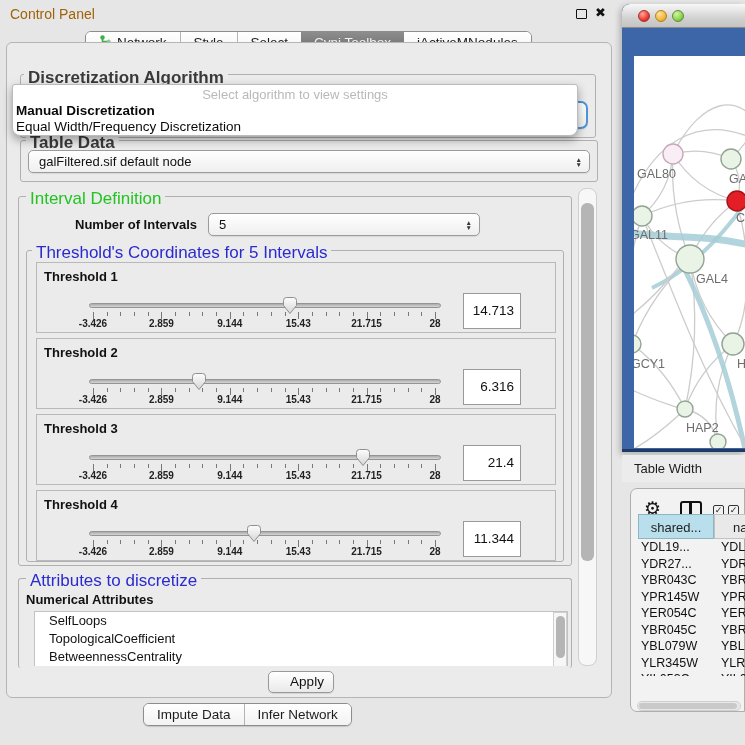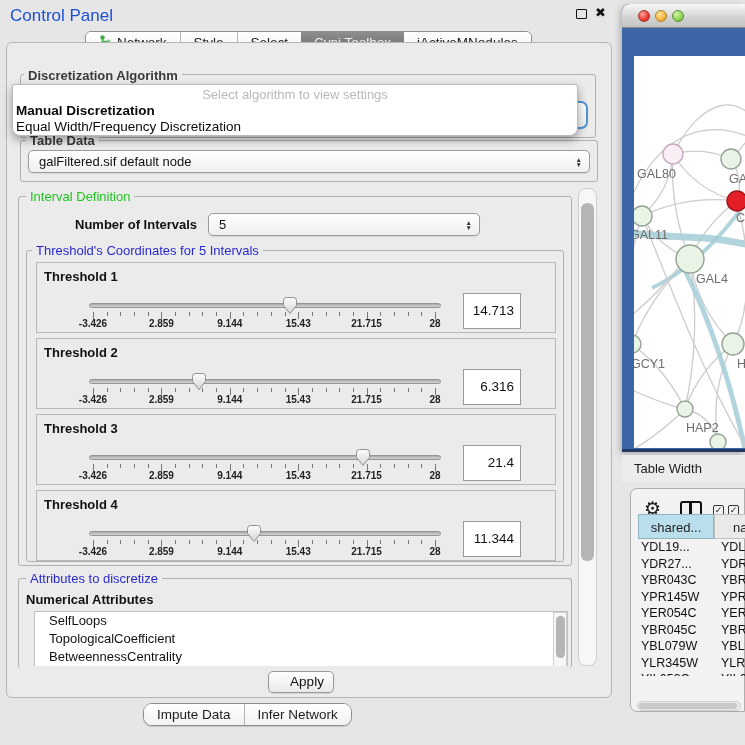--- a/index.html
+++ b/index.html
@@ -2,35 +2,35 @@
 <html><head>
 <meta charset="utf-8">
 <style>
   * { margin:0; padding:0; box-sizing:border-box; }
   html,body { width:745px; height:745px; overflow:hidden; }
   body { background:#e6e6e6; font-family:"Liberation Sans","DejaVu Sans",sans-serif; color:#222; position:relative; }
   .abs { position:absolute; }
 
   
   .hdr { left:0; top:0; width:614px; height:26px; background:#e6e6e6; }
-  .hdr-title { left:10px; top:6px; font-size:17px; color:#1d4ed8; }
+  .hdr-title { left:10px; top:6px; font-size:14px; color:#a16207; }
   .float-box { left:576px; top:9px; width:11px; height:10px; border:1.5px solid #111; border-radius:1px; }
   .close-x { left:595px; top:5px; font-size:13px; font-weight:bold; color:#111; }
 
   
   .tabstrip { display:flex; height:23px; border:1px solid #8d8d8d; border-radius:6px; background:#fff; overflow:hidden; box-shadow:0 1px 1px rgba(0,0,0,.15); }
   .tab { display:flex; align-items:center; gap:5px; padding:0 13px; font-size:13.5px; color:#1c1c1c; background:linear-gradient(#ffffff,#f2f2f2); cursor:default; white-space:nowrap; }
   .tab + .tab { border-left:1px solid #b4b4b4; }
   .tab.sel { background:linear-gradient(#8d8d8d,#6b6b6b); color:#f2f2f2; border-left:none; }
   .tab.sel + .tab { border-left:none; }
 
   
   .mainpanel { left:6px; top:42px; width:606px; height:656px; background:#ebebeb; border:1px solid #b5b5b5; border-radius:6px; }
   .group { position:absolute; border:1px solid #b0b0b0; border-radius:3px; }
-  .gtitle { position:absolute; background:#ebebeb; padding:0 4px; font-size:13px; white-space:nowrap; }
+  .gtitle { position:absolute; background:#ebebeb; padding:0 4px; font-size:17px; white-space:nowrap; }
   .gtitle.black { color:#3a3a3a; font-weight:bold; }
   .gtitle.green { color:#21c421; }
   .gtitle.blue  { color:#2a2ad0; }
 
   .combo { position:absolute; background:linear-gradient(#ffffff,#efefef); border:1px solid #9b9b9b; border-radius:5px; font-size:13px; color:#111; line-height:21px; padding-left:10px; box-shadow:0 1px 1px rgba(0,0,0,.08); }
   .combo .arrows { position:absolute; right:7px; top:50%; transform:translateY(-50%); display:flex; flex-direction:column; line-height:5.5px; font-size:6.5px; color:#333; text-align:center; }
 
   .popup { left:12px; top:84px; width:566px; height:52px; background:#fff; border:1px solid #bbb; border-radius:3px 3px 8px 8px; box-shadow:0 4px 10px rgba(0,0,0,.35); z-index:50; overflow:hidden; }
   .popup .hint { text-align:center; font-size:13px; color:#b9b9b9; padding-top:2px; height:17px; }
   .popup .opt { font-size:13.5px; color:#0a0a0a; padding:1px 3px; height:16px; }
@@ -334,21 +334,21 @@
 <div class="abs vscroll" style="left:553px; top:612px; width:14px; height:54px; border-radius:0; border-bottom:none;">
   <div class="vthumb" style="left:2px; top:3px; width:9px; height:42px;"></div>
 </div>
 
 <div class="abs vscroll" style="left:578px; top:188px; width:19px; height:478px;">
   <div class="vthumb" style="left:2px; top:14px; width:13px; height:358px;"></div>
 </div>
 
 <div class="abs btn" style="left:268px; top:671px; width:66px; height:22px;">Apply</div>
 
-<div class="abs tabstrip" style="left:143px; top:703px;border-radius:9px;" id="bottomTabs">
+<div class="abs tabstrip" style="left:143px; top:703px;" id="bottomTabs">
     <div class="tab">
       <span>Impute Data</span>
     </div>
     <div class="tab">
       <span>Infer Network</span>
     </div>
   </div>
 
 <div class="abs netwin">
   <div class="titlebar">

